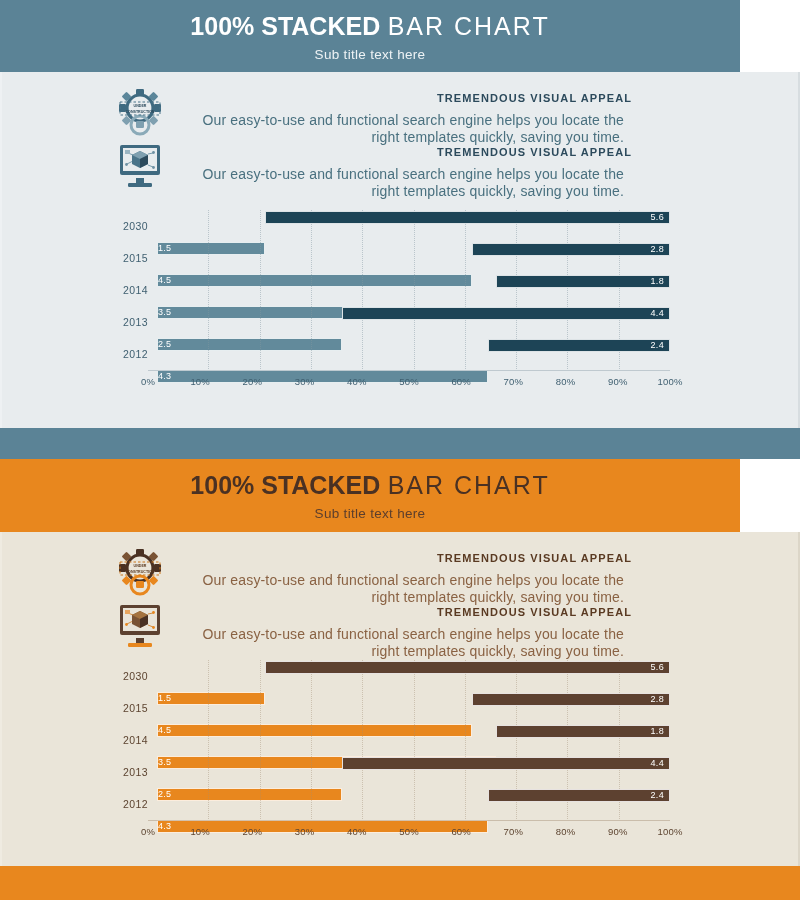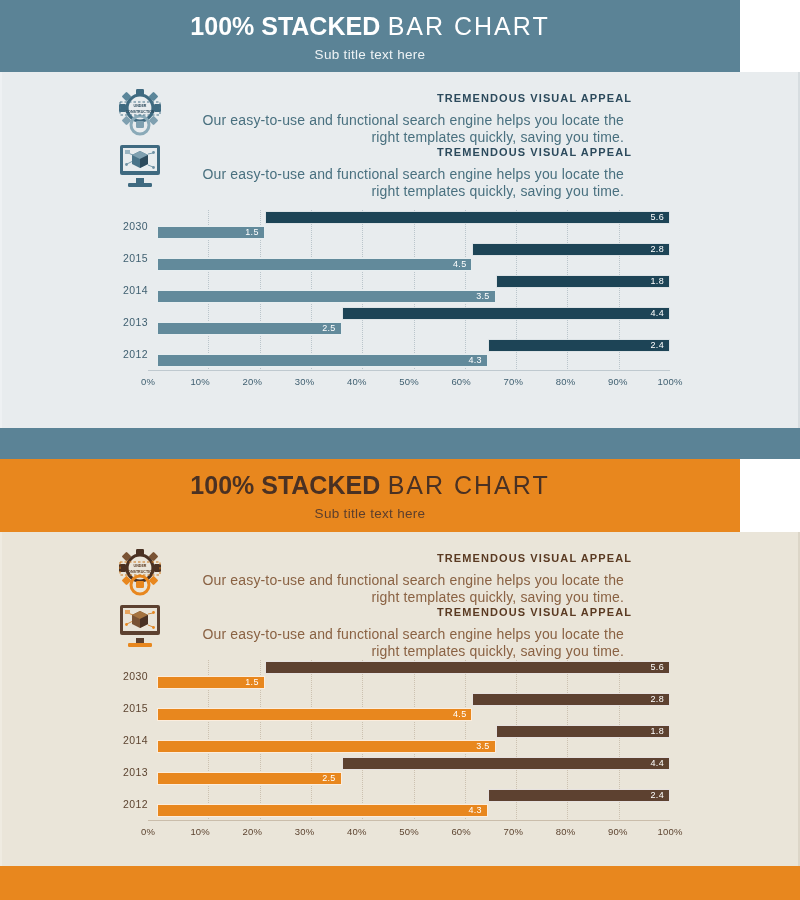--- a/index.html
+++ b/index.html
@@ -193,21 +193,21 @@
 
   .bar {
     position: absolute;
     height: 13px;
     box-sizing: border-box;
     border: 1px solid rgba(255,255,255,0.85);
     display: flex;
     align-items: center;
   }
   .bar-top { top: 1px; justify-content: flex-end; }
-  .bar-bot { top: 16px; justify-content: flex-end; }
+  .bar-bot { top: 32px; }
   .bar-value {
     font-size: 9px;
     color: #ffffff;
     padding-right: 5px;
     letter-spacing: 0.3px;
     line-height: 1;
   }
   .blue-theme .bar-top { background: #1d4456; }
   .blue-theme .bar-bot { background: #628a9b; }
   .orange-theme .bar-top { background: #5d4130; }

